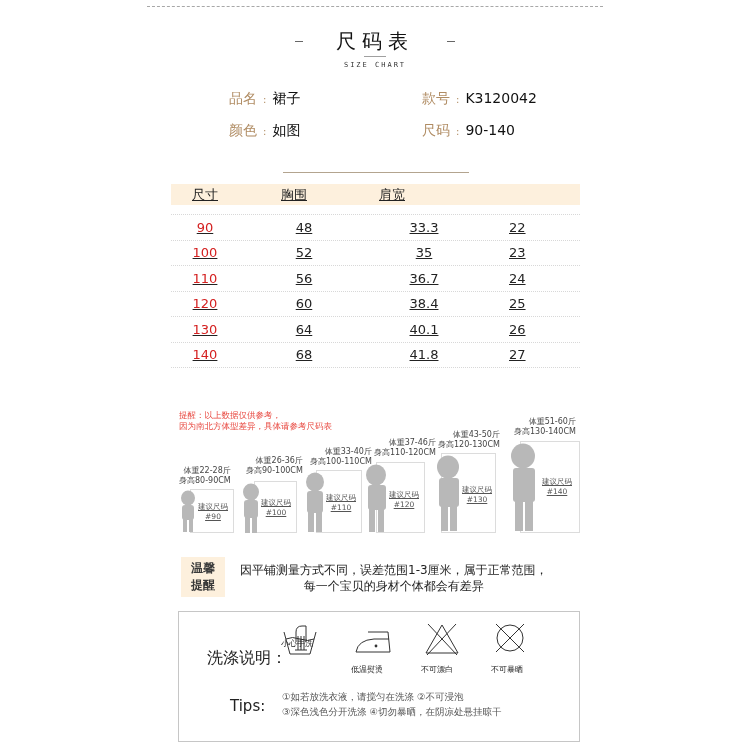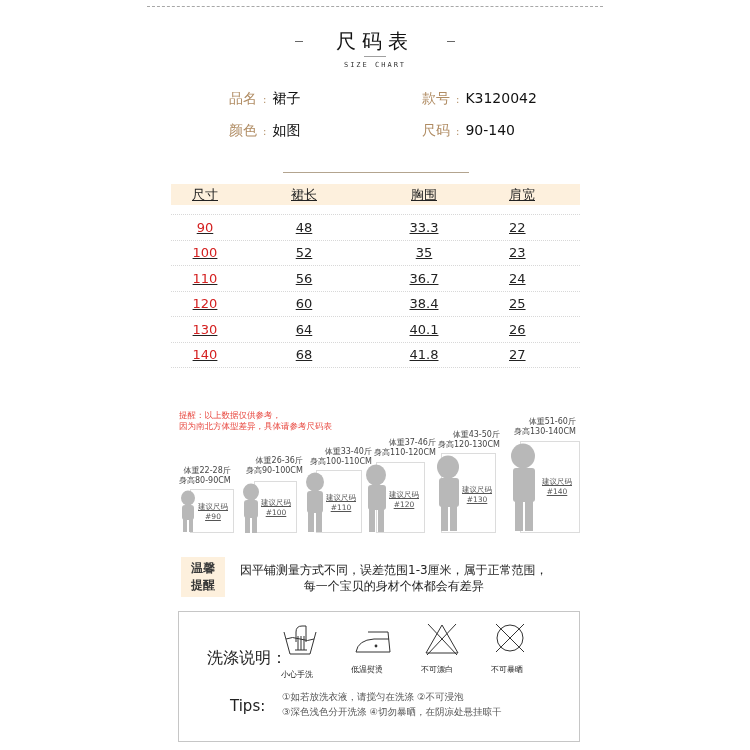--- a/index.html
+++ b/index.html
@@ -72,21 +72,20 @@
   <span class="k">颜色</span><span class="sep">:</span><span class="v">如图</span>
 </div>
 <div class="info" style="left:422px; top:122px;">
   <span class="k">尺码</span><span class="sep">:</span><span class="v">90-140</span>
 </div>
 <div class="info-divider"></div>
 
 <div class="size-table">
   <div class="size-head">
     <div class="c0">尺寸</div>
-    <div class="c1">裙长</div>
     <div class="c2">胸围</div>
     <div class="c3">肩宽</div>
   </div>
   <div class="size-gap"></div>
   <div class="size-row">
     <div class="c0">90</div>
     <div class="c1">48</div>
     <div class="c2">33.3</div>
     <div class="c3">22</div>
   </div>
@@ -261,21 +260,21 @@
 
 <svg class="wash-icon" style="left:282px; top:622px;" width="36" height="34" viewBox="0 0 36 34">
   <g fill="none" stroke="#333" stroke-width="1">
     <path d="M2 10 L8 32 L28 32 L34 10"></path>
     <path d="M4 17 Q10 14 18 17 Q26 20 32 17"></path>
     <path d="M14 20 L14 10 Q14 4 20 4 L24 4 L24 20"></path>
     <path d="M16 28 L16 14 M19 28 L19 14 M22 28 L22 14"></path>
     <path d="M13 28 L25 28"></path>
   </g>
 </svg>
-<div class="wash-label" style="left:281px; top:669px;">小心手洗</div>
+<div class="wash-label" style="left:281px; top:638px;">小心手洗</div>
 
 <svg class="wash-icon" style="left:354px; top:628px;" width="38" height="26" viewBox="0 0 38 26">
   <g fill="none" stroke="#333" stroke-width="1">
     <path d="M2 24 L36 24 L34 4 L14 4"></path>
     <path d="M2 24 Q4 12 20 11 L35 11"></path>
   </g>
   <circle cx="22" cy="18" r="1.4" fill="#333"></circle>
 </svg>
 <div class="wash-label" style="left:351px; top:664px;">低温熨烫</div>
 

